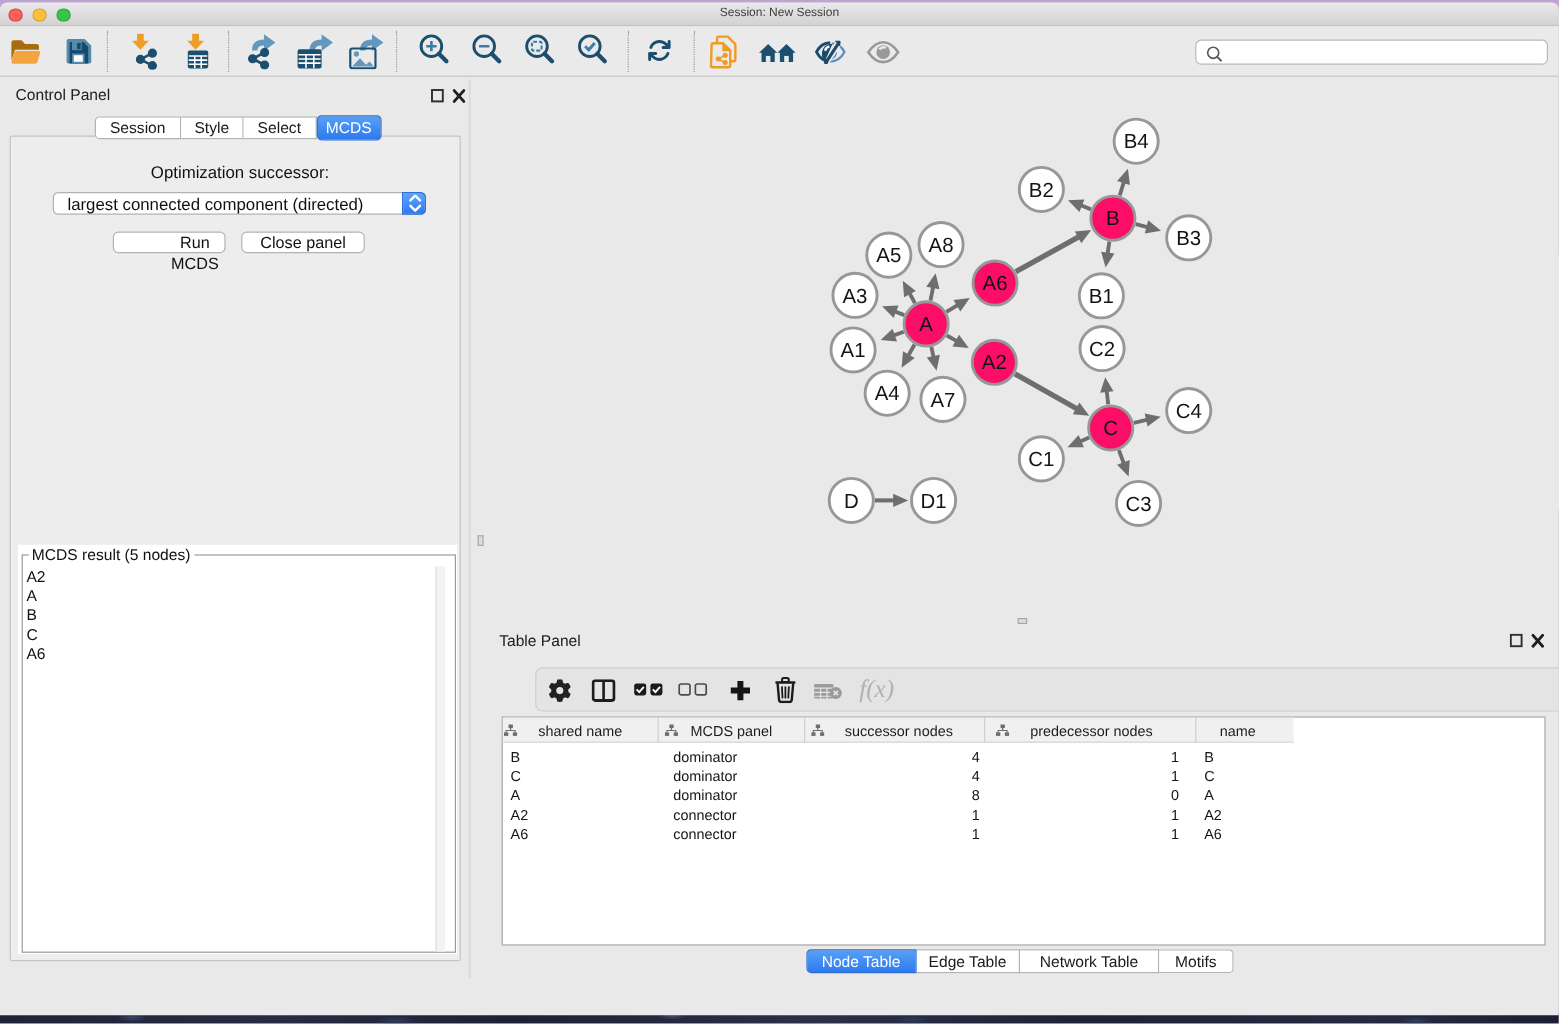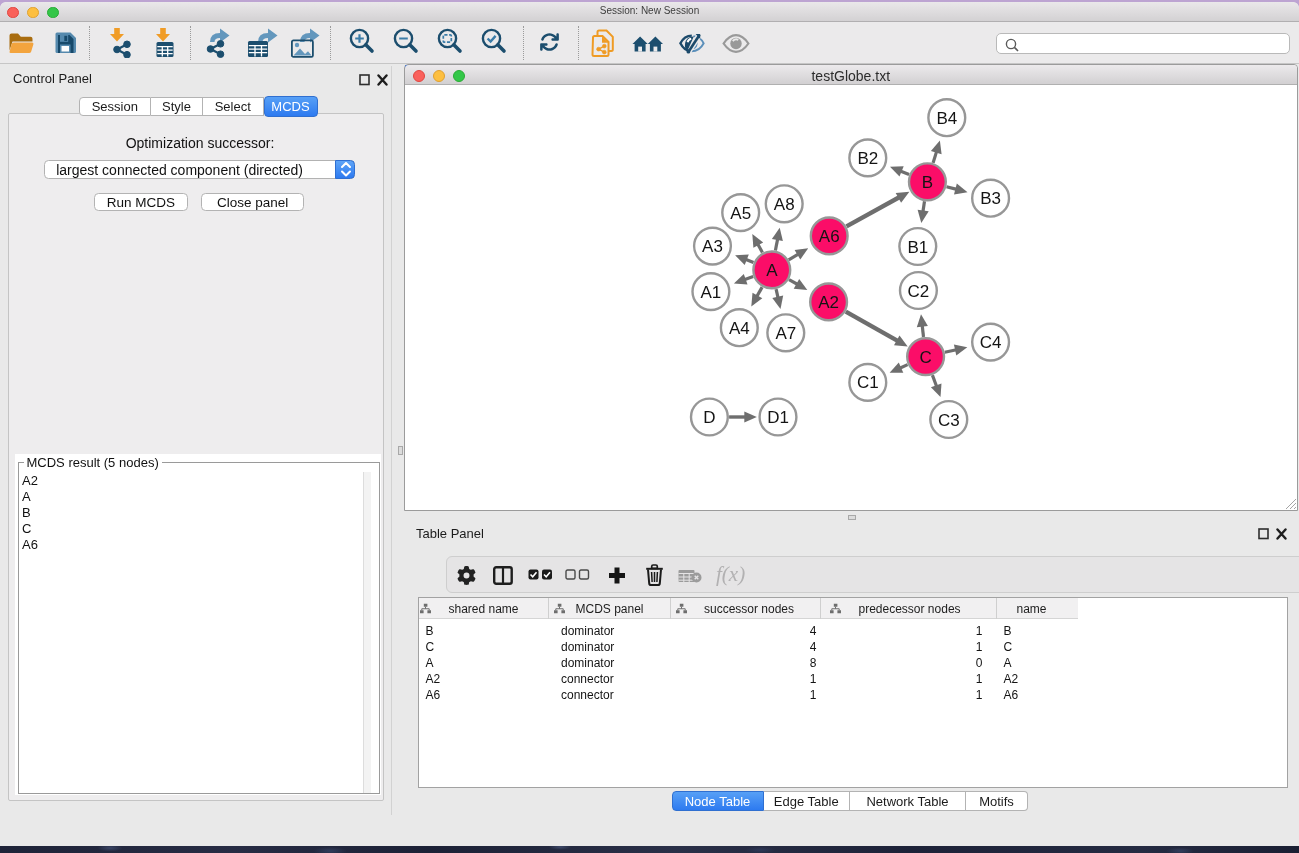--- a/index.html
+++ b/index.html
@@ -211,49 +211,35 @@
   <div class="abs" id="optlabel">Optimization successor:</div>
   <div class="abs" id="dropdown">
     <div class="txt">largest connected component (directed)</div>
     <div id="spinner">
         <svg class="abs" style="left:4px;top:1.5px" width="12" height="15" viewBox="0 0 12 15">
           <path d="M2 5 L6 1 L10 5" fill="none" stroke="#fff" stroke-width="2" stroke-linecap="round" stroke-linejoin="round"></path>
           <path d="M2 9.5 L6 13.5 L10 9.5" fill="none" stroke="#fff" stroke-width="2" stroke-linecap="round" stroke-linejoin="round"></path>
         </svg>
       </div>
   </div>
-  <div class="btn" style="left:93.9px;width:94px;">Run MCDS</div>
+  <div class="btn" style="left:93.9px;width:94px;padding-left:43px;">Run MCDS</div>
   <div class="btn" style="left:200.8px;width:103.5px;">Close panel</div>
   <div class="abs" id="listwhite">
     <div id="fieldset">
       <div id="fs-legend">MCDS result (5 nodes)</div>
       <div id="fs-scroll"></div>
       <div class="li" style="top:10px;">A2</div>
       <div class="li" style="top:26px;">A</div>
       <div class="li" style="top:42px;">B</div>
       <div class="li" style="top:58px;">C</div>
       <div class="li" style="top:74px;">A6</div>
     </div>
   </div>
   <div class="abs" style="left:391px;top:64px;width:1px;height:749px;background:#d2d2d2;"></div>
 
-  <div class="abs" id="iwin">
-    <svg class="abs" style="left:0px;top:0px" width="7" height="7" viewBox="0 0 7 7">
-        <path d="M0 0 L7 0 L0 7 z" fill="#4a78c8" opacity="0.85"></path>
-      </svg>
-      <div id="iwin-tb">
-      <div class="tl" style="left:8px;background:#fa615c;border:0.5px solid #e14640;"></div>
-      <div class="tl" style="left:28px;background:#fdbf40;border:0.5px solid #e0a02f;"></div>
-      <div class="tl" style="left:48px;background:#33c748;border:0.5px solid #29ab35;"></div>
-      <div id="iwin-title">testGlobe.txt</div>
-    </div>
-    <svg class="abs" style="left:879px;top:432px" width="13" height="13" viewBox="0 0 13 13">
-        <path d="M12 2 L2 12 M12 6 L6 12 M12 10 L10 12" stroke="#a5a5a5" stroke-width="1"></path>
-      </svg>
-  </div>
   <svg width="892" height="425" viewBox="405 85 892 425" style="position:absolute;left:405px;top:83px" font-family="Liberation Sans, sans-serif">
       <line x1="753.2" y1="276.5" x2="744.2" y2="279.7" stroke="#6e6e6e" stroke-width="3.2"></line>
       <polygon points="733.9,283.4 743.8,273.9 747.5,284.5" fill="#6e6e6e"></polygon>
       <line x1="753.5" y1="262.6" x2="745.4" y2="259.3" stroke="#6e6e6e" stroke-width="3.2"></line>
       <polygon points="735.1,255.2 748.8,254.6 744.7,265.0" fill="#6e6e6e"></polygon>
       <line x1="762.1" y1="287.1" x2="756.7" y2="296.8" stroke="#6e6e6e" stroke-width="3.2"></line>
       <polygon points="751.3,306.4 752.5,292.8 762.3,298.3" fill="#6e6e6e"></polygon>
       <line x1="762.4" y1="252.6" x2="757.6" y2="243.7" stroke="#6e6e6e" stroke-width="3.2"></line>
       <polygon points="752.3,234.0 763.2,242.4 753.4,247.7" fill="#6e6e6e"></polygon>
       <line x1="776.1" y1="289.1" x2="778.1" y2="298.2" stroke="#6e6e6e" stroke-width="3.2"></line>

